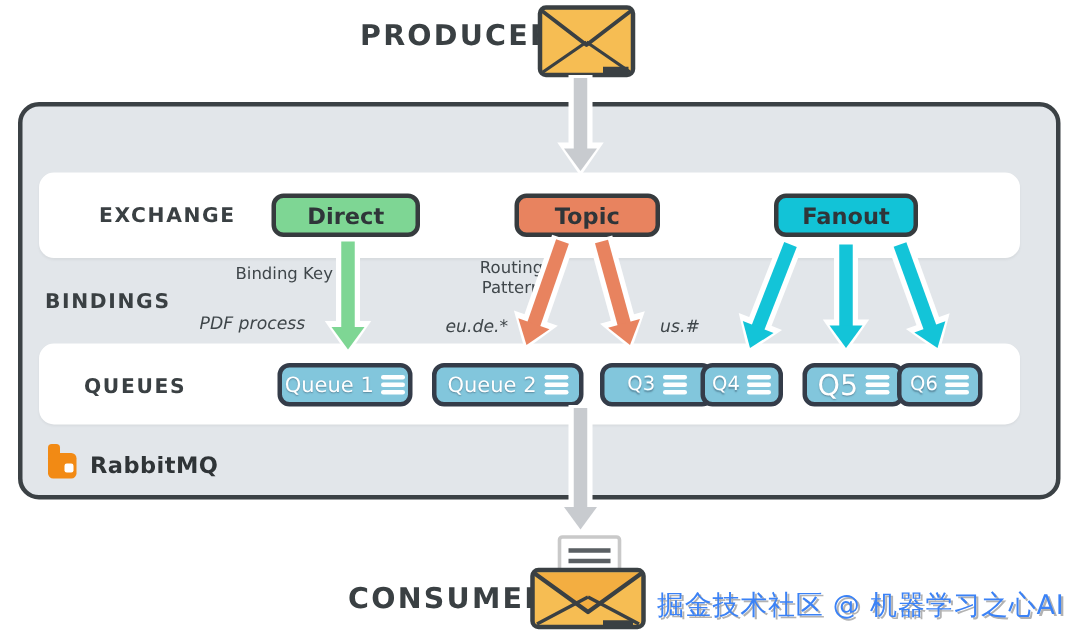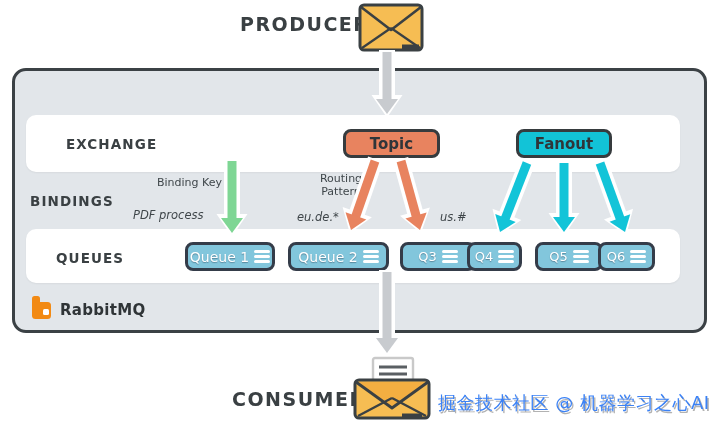--- a/index.html
+++ b/index.html
@@ -45,21 +45,21 @@
 
   
   .qbadge{position:absolute;top:242px;height:29px;background:#82c6dc;border:3px solid #343c49;
           border-radius:8px;box-sizing:border-box;display:flex;align-items:center;
           justify-content:center;gap:5px;font-size:14px;font-weight:normal;color:#ffffff;
           text-shadow:0 1px 1px rgba(40,60,80,0.45);}
   #q1{left:185px;width:90px;}
   #q2{left:288px;width:101px;}
   #q3{left:400px;width:76px;font-size:13px;}
   #q4{left:467px;width:55px;font-size:13px;}
-  #q5{left:535px;width:68px;font-size:13px;text-align:center;}
+  #q5{left:535px;width:68px;font-size:19px;text-align:center;}
   #q6{left:598px;width:57px;font-size:13px;}
   .bars{display:inline-flex;flex-direction:column;gap:2px;}
   .bars div{width:16px;height:3px;background:#ffffff;border-radius:1.5px;}
 
   
   #brand{left:30px;top:296px;display:flex;align-items:center;gap:7px;}
   #brand-label{font-size:15px;font-weight:bold;color:#2f3437;letter-spacing:0.3px;}
 
   
   #consumer-label{left:232px;top:388px;}
@@ -85,20 +85,21 @@
       <path d="M4,45 L33,25 M62,45 L33,25" fill="none" stroke="#3a4043" stroke-width="2.2"></path>
       <path d="M44,44 h17" stroke="#3a4043" stroke-width="5"></path>
     </svg>
   </div>
 
   <div class="abs" id="broker"></div>
 
   <div class="abs panel" id="exchange-panel"></div>
   <div class="abs row-label" id="exchange-label">EXCHANGE</div>
 
+  <div class="xbtn" id="btn-direct">Direct</div>
   <div class="xbtn" id="btn-topic">Topic</div>
   <div class="xbtn" id="btn-fanout">Fanout</div>
 
   <div class="abs row-label" id="bindings-label">BINDINGS</div>
   <div class="abs bind-note" id="binding-key">Binding Key</div>
   <div class="abs bind-val" id="pdf-process">PDF process</div>
   <div class="abs bind-note" id="routing-pattern">Routing Pattern</div>
   <div class="abs bind-val" id="pattern-eu">eu.de.*</div>
   <div class="abs bind-val" id="pattern-us">us.#</div>
 

